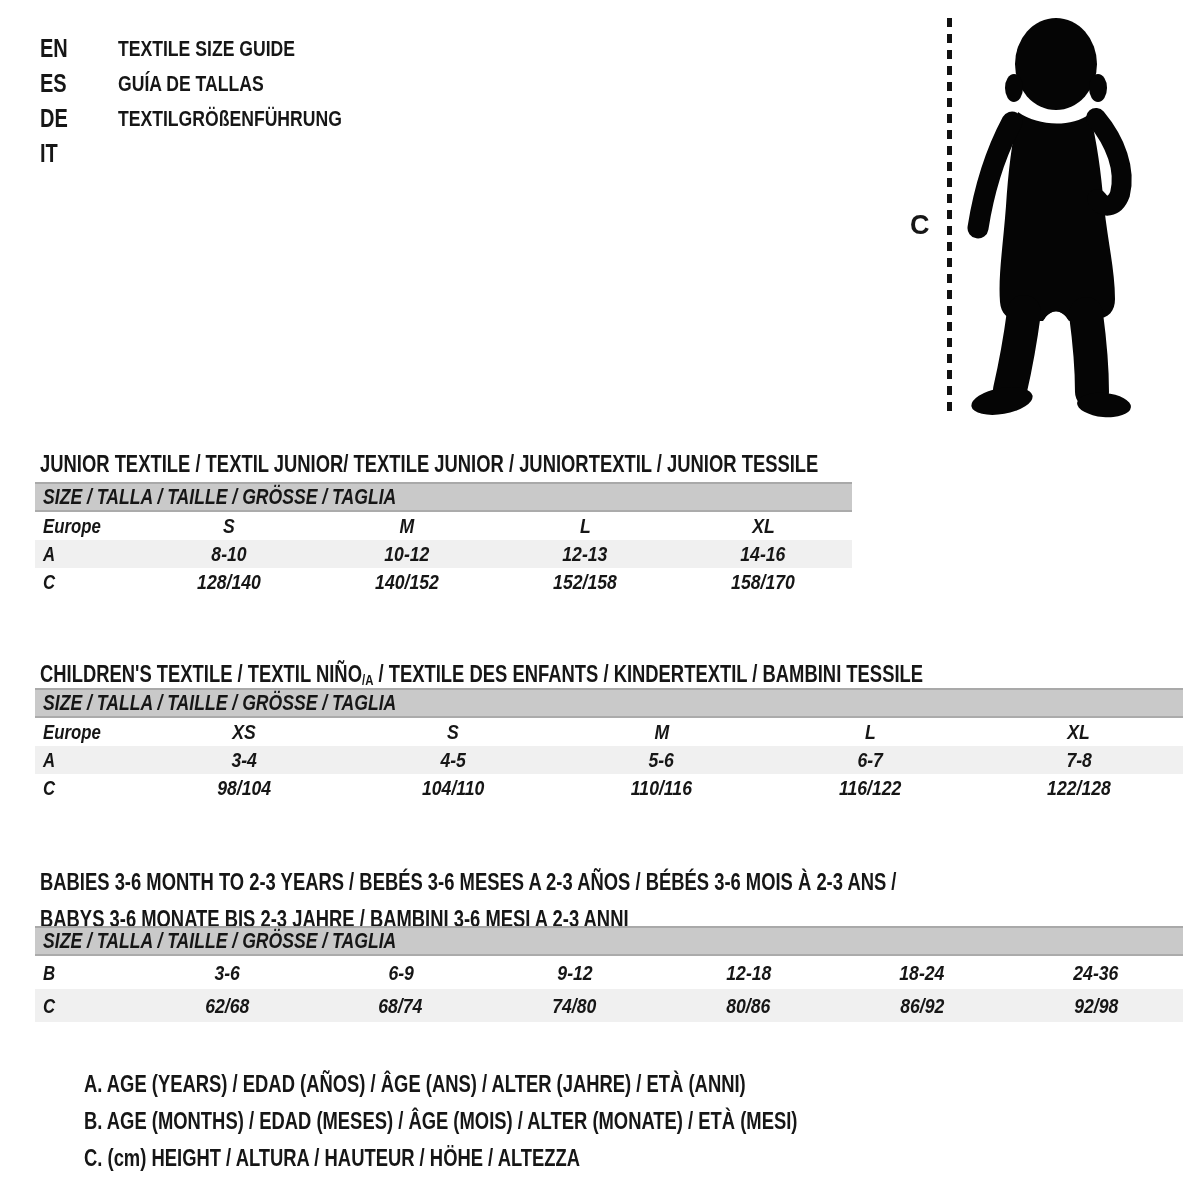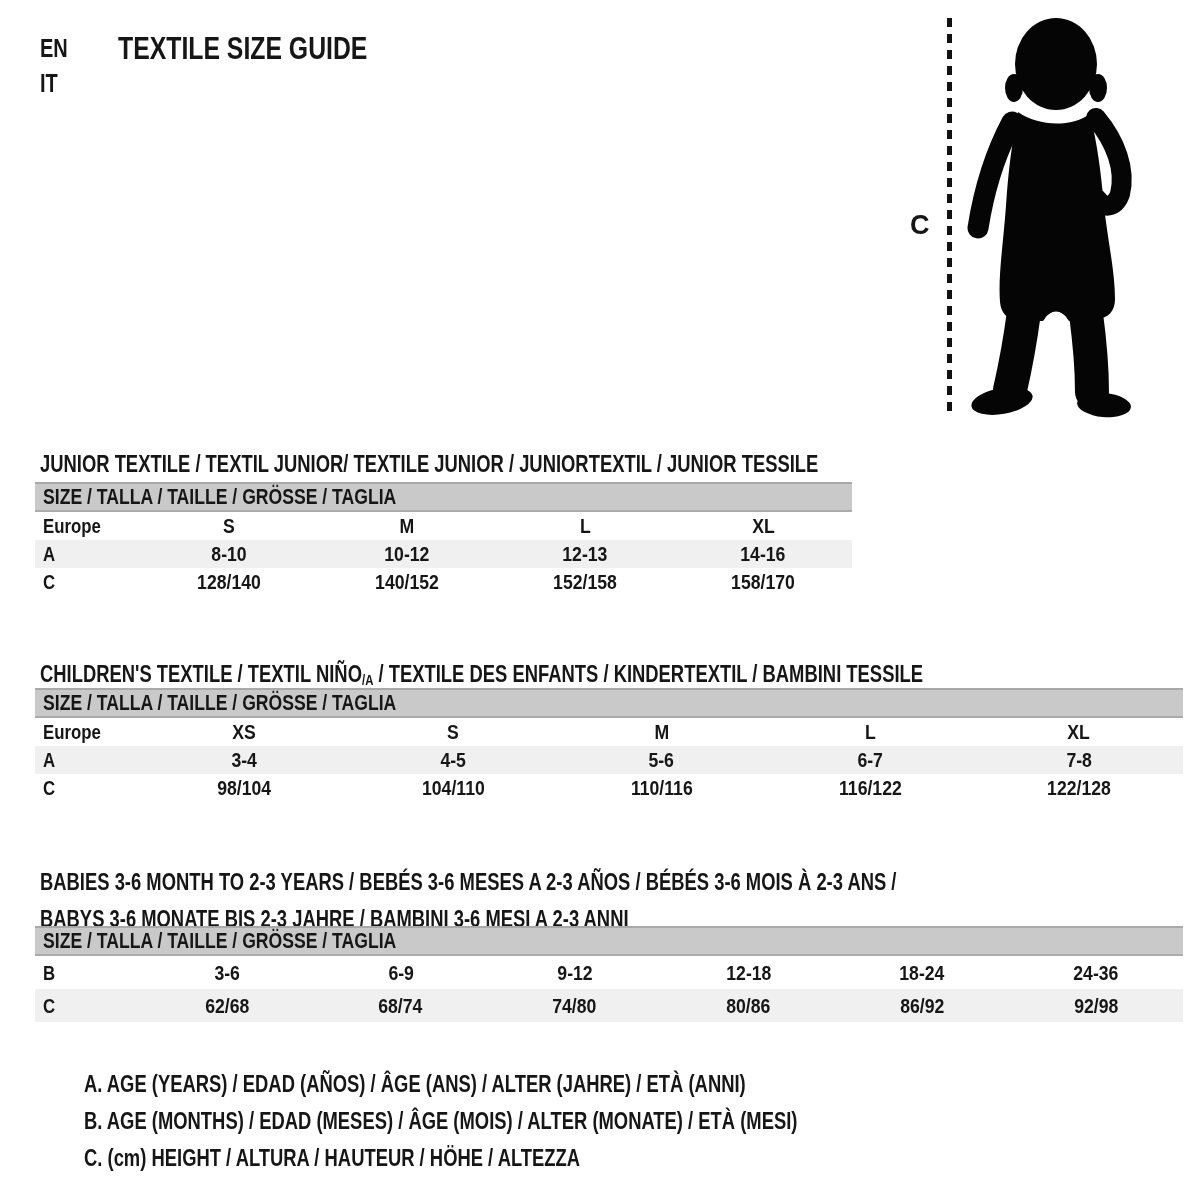--- a/index.html
+++ b/index.html
@@ -9,39 +9,39 @@
     font-family:"Liberation Sans", sans-serif;
   }
   .cond,.cond-l{display:inline-block;white-space:nowrap;}
   .cond{transform:scaleX(0.84);transform-origin:center center;}
   .cond-l{transform:scaleX(0.80);transform-origin:left center;}
 
   
   .lang-block{position:absolute;left:40px;top:31px;}
   .lang-row{display:flex;align-items:center;height:35px;}
   .lang-code{width:78px;font-weight:bold;font-size:25px;}
-  .lang-title{font-weight:bold;font-size:31px;}
+  .lang-title{font-weight:bold;font-size:22px;}
 
   
   .measure-line{
     position:absolute;left:947px;top:18px;width:5px;height:398px;
     background:repeating-linear-gradient(to bottom,#111 0 9px,transparent 9px 16px);
   }
   .c-label{position:absolute;left:910px;top:210px;font-size:27px;font-weight:bold;}
   .toddler{position:absolute;left:958px;top:14px;}
 
   
   .section-heading{position:absolute;left:40px;font-size:23px;font-weight:bold;line-height:28px;}
   #junior-heading{top:434px;margin-top:16px;}
   #children-heading{top:641px;}
   #babies-heading{top:845px;line-height:37px;}
   .sub{font-size:0.62em;vertical-align:-0.22em;}
 
   
-  .size-table{position:absolute;left:35px;}
+  .size-table{position:absolute;left:35px;font-style:italic;}
   #junior-table{top:482px;width:817px;}
   #children-table{top:688px;width:1148px;}
   #babies-table{top:926px;width:1148px;}
   .size-header{
     height:30px;background:#c9c9c9;
     border-top:2px solid #a9a9a9;border-bottom:2px solid #ababab;
     display:flex;align-items:center;padding-left:8px;box-sizing:border-box;
     font-size:22px;font-weight:bold;
   }
   .trow{display:grid;align-items:center;height:28px;font-size:21px;font-weight:bold;}
@@ -57,20 +57,28 @@
   .legend{position:absolute;left:40px;top:1066px;font-size:23px;font-weight:bold;}
   .legend-line{height:37px;display:flex;align-items:center;margin-left:44px;}
 </style>
 </head>
 <body>
 
 <section class="lang-block">
   <div class="lang-row">
     <span class="lang-code"><span class="cond-l">EN</span></span>
     <span class="lang-title"><span class="cond-l">TEXTILE SIZE GUIDE</span></span>
+  </div>
+  <div class="lang-row">
+    <span class="lang-code"><span class="cond-l">ES</span></span>
+    <span class="lang-title"><span class="cond-l">GUÍA DE TALLAS</span></span>
+  </div>
+  <div class="lang-row">
+    <span class="lang-code"><span class="cond-l">DE</span></span>
+    <span class="lang-title"><span class="cond-l">TEXTILGRÖßENFÜHRUNG</span></span>
   </div>
   <div class="lang-row">
     <span class="lang-code"><span class="cond-l">IT</span></span>
   </div>
 </section>
 
 <span class="c-label">C</span>
 <div class="measure-line"></div>
 <svg class="toddler" width="185" height="405" viewBox="0 0 185 405">
   <g fill="#050505">

